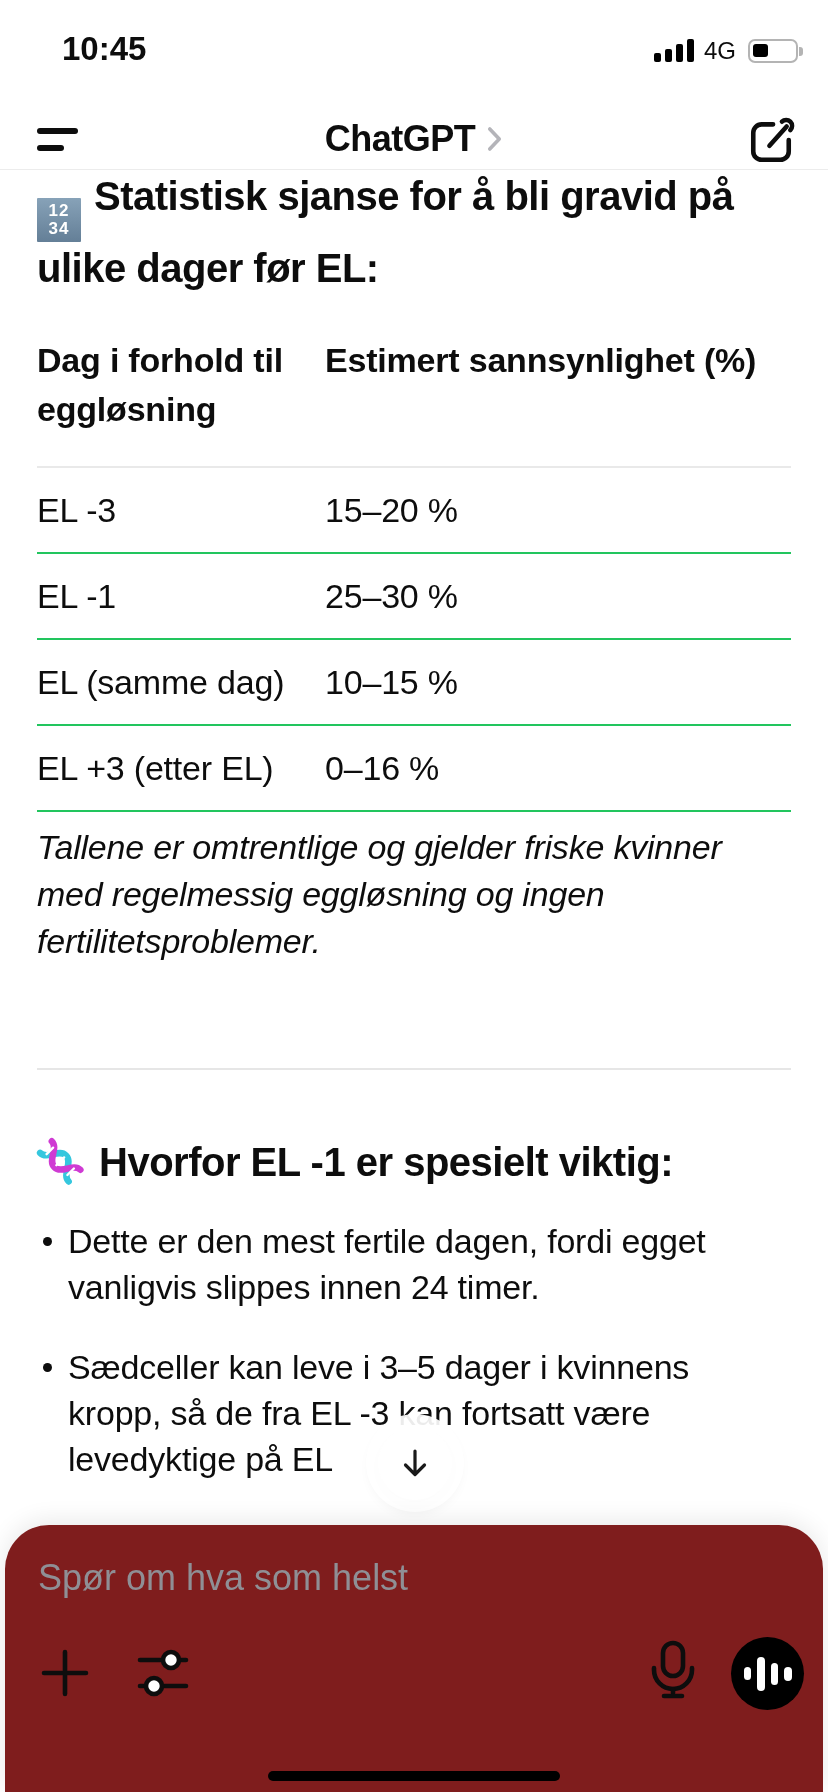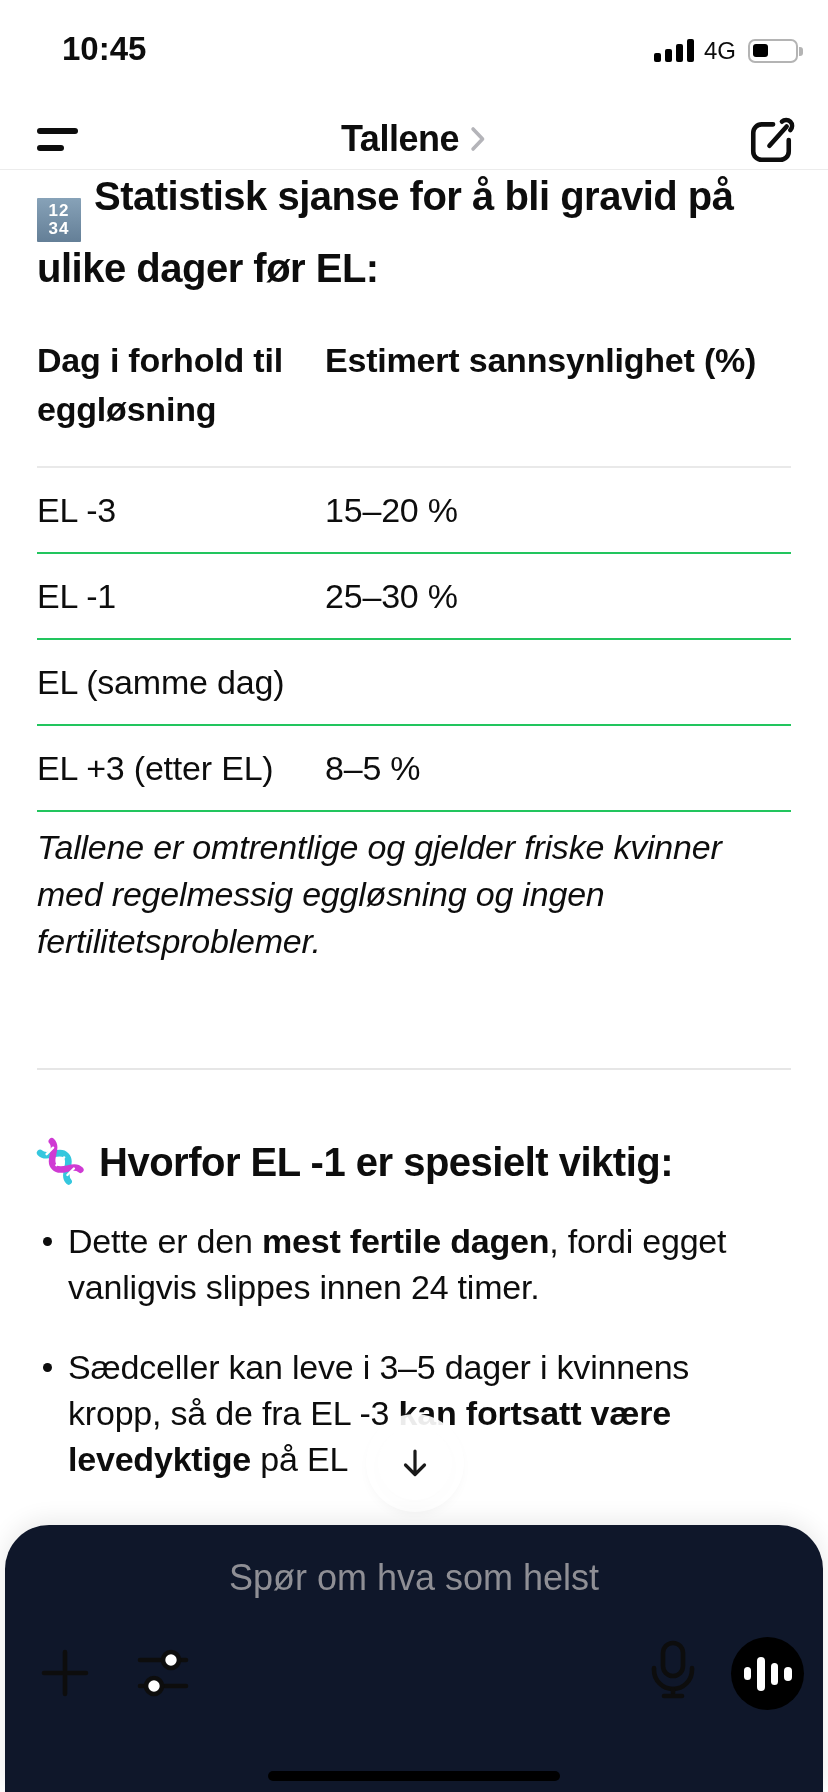--- a/index.html
+++ b/index.html
@@ -48,30 +48,30 @@
 
   .note { position:absolute; left:37px; top:824px; width:692px; font-size:34px; font-style:italic; line-height:47px; }
 
   .rule { position:absolute; left:37px; top:1068px; width:754px; height:2px; background:#e6e6e6; }
 
   .bullets { position:absolute; left:37px; top:1218px; width:756px; list-style:none; }
   .bullets li { display:flex; margin-bottom:34px; }
   .bullets .dot { flex:0 0 31px; padding-left:6px; }
   .bullets .dot i { display:block; width:9px; height:9px; border-radius:50%; background:#0d0d0d; margin-top:19px; }
   .bullets .btxt { width:716px; font-size:34px; line-height:46px; }
-  .bold { font-weight:700; }
+  .bold { font-weight:400; }
 
   
   .scroll-btn { position:absolute; left:378px; top:1426px; width:74px; height:74px; border-radius:50%;
     background:#fff; border:none; cursor:pointer; display:flex; align-items:center; justify-content:center;
     box-shadow:0 0 0 12px rgba(255,255,255,0.92), 0 5px 18px rgba(0,0,0,0.16); }
 
   
-  .composer { position:absolute; left:5px; right:5px; top:1525px; bottom:0; background:#0f172a;
-    border-radius:44px 44px 0 0; box-shadow:0 -4px 24px rgba(0,0,0,0.09);text-align:center; }
+  .composer { position:absolute; left:5px; right:5px; top:1525px; bottom:0; background:#7f1d1d;
+    border-radius:44px 44px 0 0; box-shadow:0 -4px 24px rgba(0,0,0,0.09); }
   .composer-input { position:absolute; left:33px; top:30px; right:33px; font-size:36px; line-height:46px;
     color:#8f8f95; letter-spacing:0; cursor:text; }
   .icon-btn { position:absolute; background:none; border:none; cursor:pointer; padding:0; width:60px; height:60px;
     display:flex; align-items:center; justify-content:center; }
   .attach-btn { left:30px; top:118px; }
   .tools-btn { left:128px; top:118px; }
   .dictate-btn { left:638px; top:116px; }
   .voice-btn { position:absolute; left:726px; top:112px; width:73px; height:73px; border-radius:50%;
     background:#000; border:none; cursor:pointer; display:flex; align-items:center; justify-content:center; gap:6px; }
   .voice-btn span { display:block; width:7.5px; background:#fff; border-radius:4px; }
@@ -100,21 +100,21 @@
       </div>
     </div>
   </div>
 
   <div class="header">
     <button class="menu-btn">
       <span class="l1"></span>
       <span class="l2"></span>
     </button>
     <div class="title-group">
-      <span class="page-title">Tallene</span>
+      <span class="page-title">ChatGPT</span>
       <svg width="19" height="30" viewBox="0 0 19 30">
         <path d="M5 5 L14.5 15 L5 25" fill="none" stroke="#b4b4b9" stroke-width="3.6" stroke-linecap="round" stroke-linejoin="round"></path>
       </svg>
     </div>
     <button class="compose-btn">
       <svg width="48" height="48" viewBox="0 0 46 46">
         <path d="M40 23 v11 a8 8 0 0 1 -8 8 H14 a8 8 0 0 1 -8 -8 V16 a8 8 0 0 1 8 -8 h11" fill="none" stroke="#0d0d0d" stroke-width="4.4" stroke-linecap="round"></path>
         <path d="M21.5 28.5 L38 10" fill="none" stroke="#0d0d0d" stroke-width="4.4" stroke-linecap="round"></path>
         <path d="M33.5 5.5 a5.6 5.6 0 0 1 8 8" fill="none" stroke="#0d0d0d" stroke-width="4.4" stroke-linecap="round"></path>
       </svg>
@@ -136,24 +136,25 @@
     <div class="tbl-row">
       <div>EL -3</div>
       <div>15–20 %</div>
     </div>
     <div class="tbl-row">
       <div>EL -1</div>
       <div>25–30 %</div>
     </div>
     <div class="tbl-row">
       <div>EL (samme dag)</div>
+      <div>10–15 %</div>
     </div>
     <div class="tbl-row">
       <div>EL +3 (etter EL)</div>
-      <div>8–5 %</div>
+      <div>0–16 %</div>
     </div>
   </div>
 
   <div class="note">Tallene er omtrentlige og gjelder friske kvinner med regelmessig eggløsning og ingen fertilitetsproblemer.</div>
 
   <div class="rule"></div>
 
   <div class="h2">
     <svg class="dna-emoji" viewBox="0 0 48 48" style="overflow:visible">
       <g transform="rotate(-45 24 24) scale(0.92) translate(2 2)">

